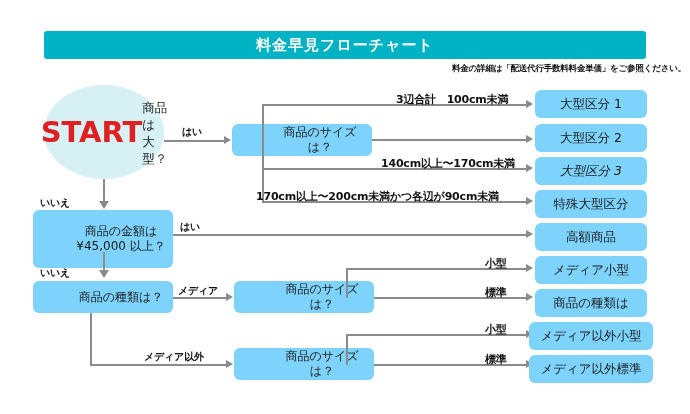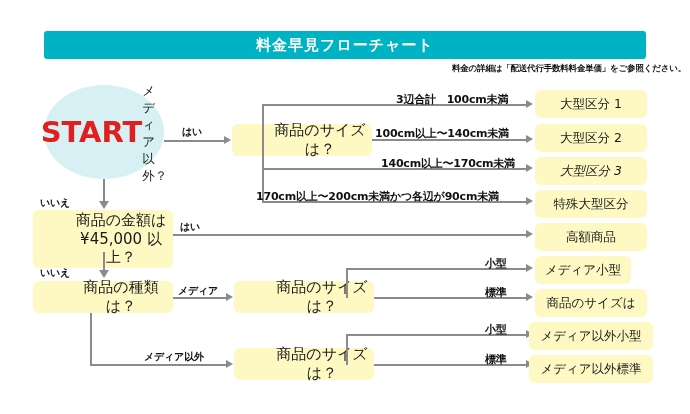--- a/index.html
+++ b/index.html
@@ -20,27 +20,27 @@
     font-size:15px;font-weight:bold;letter-spacing:1px;
   }
   .subtitle{
     position:absolute;left:370px;top:63px;width:316px;
     text-align:right;font-size:8.5px;font-weight:bold;color:#111;
     letter-spacing:-0.2px;white-space:nowrap;
   }
 
   
   .node{
-    position:absolute;background:#fef9c3;border-radius:6px;
+    position:absolute;background:#7dd3fc;border-radius:6px;
     display:flex;align-items:center;justify-content:center;
     text-align:center;color:#1a1a1a;font-size:12px;line-height:1.25;
     box-sizing:border-box;padding:2px 4px;
   }
   .result{font-size:12.5px;}
-  .decision{font-size:15px;padding-left:40px;}
+  .decision{font-size:12px;padding-left:40px;}
 
   
   .start{
     position:absolute;left:44px;top:85px;width:120px;height:94px;
     background:#d6f0f4;border-radius:50%;
     display:flex;flex-direction:row;align-items:center;justify-content:center;
   }
   .start-title{color:#e02020;font-size:29px;font-weight:bold;letter-spacing:0px;line-height:1;}
   .start-sub{color:#1a1a1a;font-size:12.5px;margin-top:3px;}
 
@@ -69,21 +69,21 @@
 </head>
 <body>
 
 <div id="stage">
 
   <div class="title-bar">料金早見フローチャート</div>
   <div class="subtitle">料金の詳細は「配送代行手数料料金単価」をご参照ください。</div>
 
   <div class="start">
     <div class="start-title">START</div>
-    <div class="start-sub">メディア以外？</div>
+    <div class="start-sub">商品は大型？</div>
   </div>
 
   <div class="ln lnh" style="left:164px;top:140px;width:62px;"></div>
   <div class="arrow" style="left:224px;top:136px;"></div>
   <div class="elabel big" style="left:182px;top:125px;">はい</div>
 
   <div class="ln lnv" style="left:103px;top:179px;height:24px;"></div>
   <div class="arrow-down" style="left:99px;top:201px;"></div>
   <div class="elabel big" style="left:40px;top:196px;">いいえ</div>
 
@@ -92,21 +92,20 @@
   <div class="ln lnh" style="left:372px;top:139px;width:18px;"></div>
   <div class="ln lnv" style="left:262px;top:104px;height:36px;"></div>
   <div class="ln lnv" style="left:262px;top:139px;height:62px;"></div>
 
   <div class="ln lnh" style="left:262px;top:104px;width:266px;"></div>
   <div class="arrow" style="left:526px;top:100px;"></div>
   <div class="elabel" style="left:396px;top:92px;">3辺合計　100cm未満</div>
 
   <div class="ln lnh" style="left:372px;top:139px;width:156px;"></div>
   <div class="arrow" style="left:526px;top:135px;"></div>
-  <div class="elabel" style="left:375px;top:126px;">100cm以上〜140cm未満</div>
 
   <div class="ln lnh" style="left:262px;top:168px;width:266px;"></div>
   <div class="arrow" style="left:526px;top:164px;"></div>
   <div class="elabel" style="left:381px;top:156px;">140cm以上〜170cm未満</div>
 
   <div class="ln lnh" style="left:262px;top:201px;width:266px;"></div>
   <div class="arrow" style="left:526px;top:197px;"></div>
   <div class="elabel" style="left:256px;top:189px;">170cm以上〜200cm未満かつ各辺が90cm未満</div>
 
   <div class="node decision" style="left:33px;top:210px;width:140px;height:58px;flex-direction:column;">
@@ -157,18 +156,18 @@
 
   <div class="ln lnh" style="left:374px;top:364px;width:154px;"></div>
   <div class="arrow" style="left:526px;top:360px;"></div>
   <div class="elabel" style="left:485px;top:352px;">標準</div>
 
   <div class="node result" style="left:535px;top:90px;width:112px;height:28px;">大型区分 1</div>
   <div class="node result" style="left:535px;top:124px;width:112px;height:28px;">大型区分 2</div>
   <div class="node result" style="left:535px;top:157px;width:112px;height:28px;font-style:italic;">大型区分 3</div>
   <div class="node result" style="left:535px;top:190px;width:112px;height:28px;">特殊大型区分</div>
   <div class="node result" style="left:535px;top:223px;width:112px;height:28px;">高額商品</div>
-  <div class="node result" style="left:535px;top:256px;width:96px;height:28px;">メディア小型</div>
-  <div class="node result" style="left:535px;top:289px;width:112px;height:28px;">商品のサイズは</div>
+  <div class="node result" style="left:535px;top:256px;width:112px;height:28px;">メディア小型</div>
+  <div class="node result" style="left:535px;top:289px;width:112px;height:28px;">商品の種類は</div>
   <div class="node result" style="left:529px;top:355px;width:124px;height:28px;">メディア以外標準</div>
   <div class="node result" style="left:529px;top:322px;width:124px;height:28px;">メディア以外小型</div>
 
 </div>
 
 </body></html>

